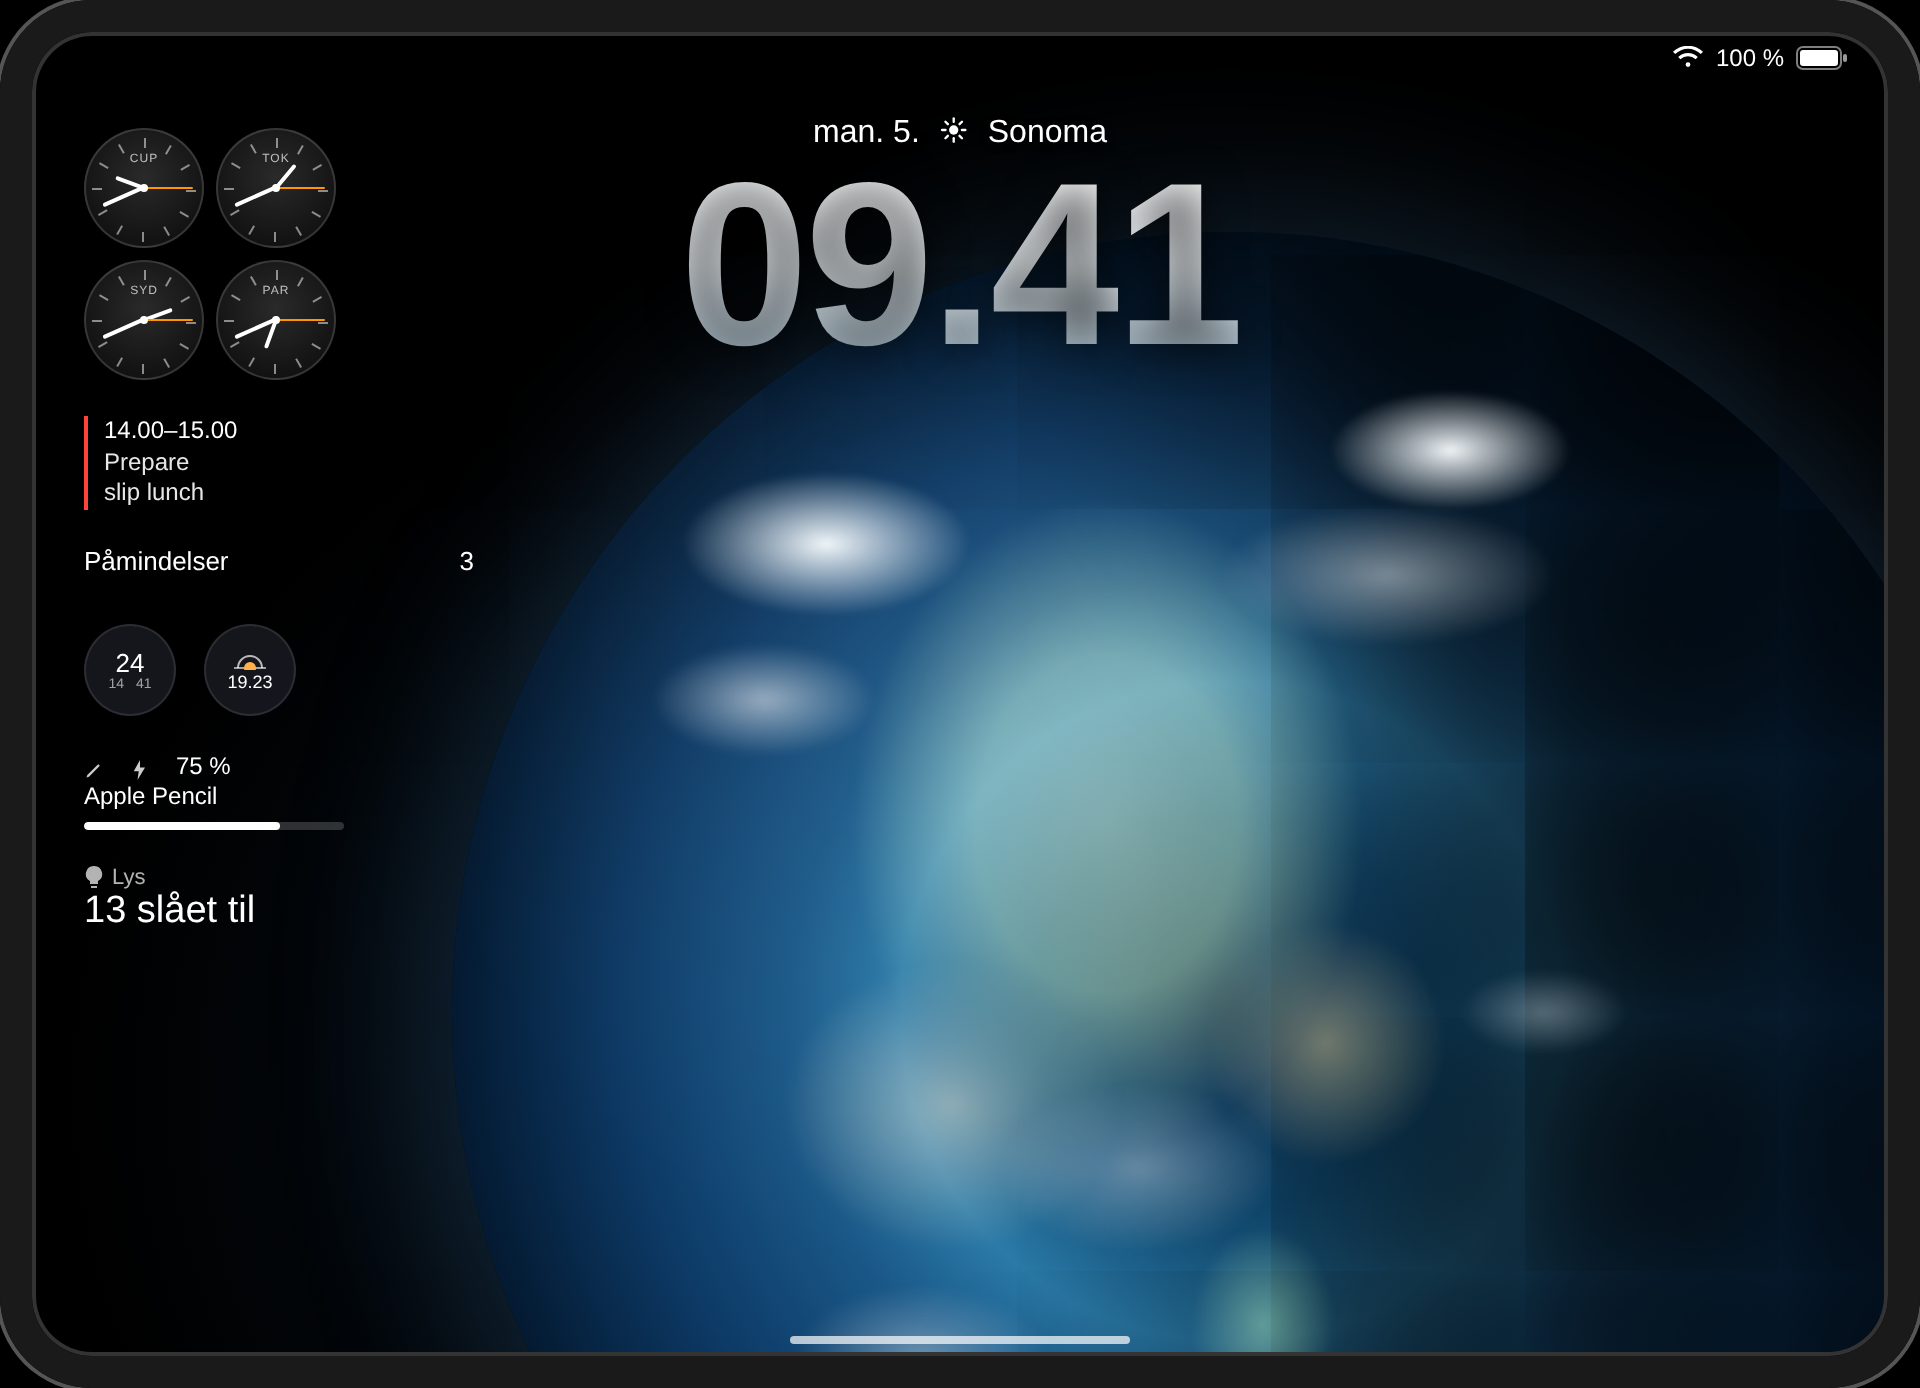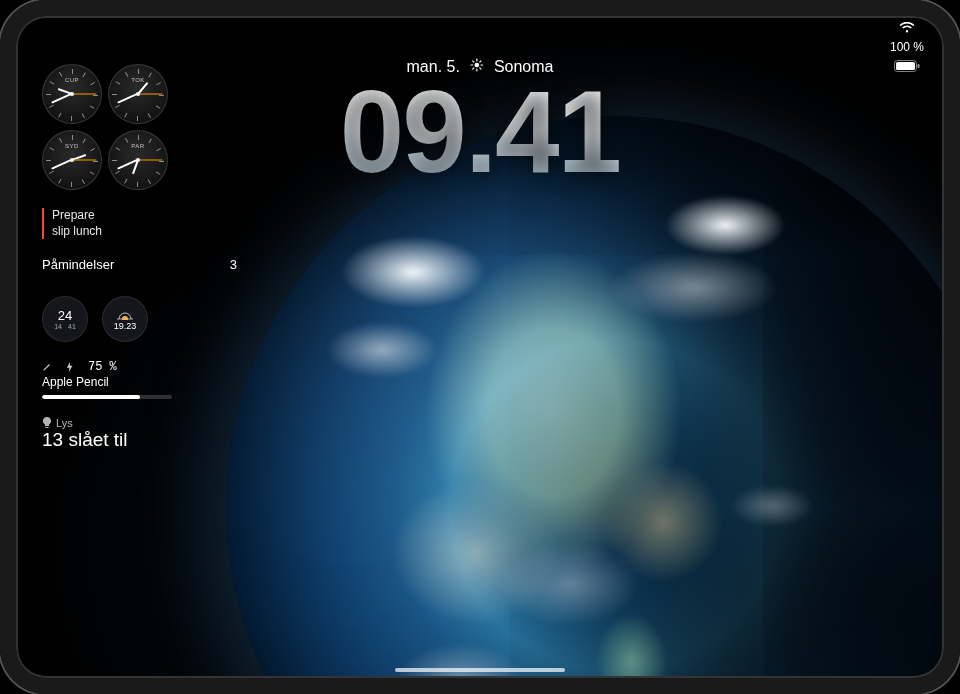--- a/index.html
+++ b/index.html
@@ -71,21 +71,20 @@
       radial-gradient(ellipse 90px 50px at 30% 72%, rgba(255,255,255,0.35), transparent 70%),
       radial-gradient(ellipse 60px 30px at 70% 50%, rgba(255,255,255,0.3), transparent 70%);
     filter: blur(2px);
   }
   
   .statusbar {
     position: absolute; top: 6px; right: 20px;
     display: flex; align-items: center; gap: 6px;
     font-size: 12px; font-weight: 500;
     z-index: 20;
-    flex-direction: column;
   }
   .statusbar svg { display: block; }
   
   .lock-header {
     position: absolute;
     left: 50%; top: 42px;
     transform: translateX(-50%);
     text-align: center;
     z-index: 10;
   }
@@ -180,21 +179,21 @@
     display: flex; flex-direction: column; align-items: center; justify-content: center;
     border: 1px solid rgba(255,255,255,0.1);
     position: relative;
   }
   .weather-pill .temp { font-size: 13px; font-weight: 500; }
   .weather-pill .hilo { font-size: 7px; color: rgba(255,255,255,0.6); display:flex; gap:6px; }
   .sun-pill svg { margin-bottom: 1px; }
   .sun-pill .t { font-size: 9px; }
 
   .battery-widget { font-size: 12px; }
-  .battery-widget .lbl-row { display:flex; align-items:center; gap:14px;font-family:Liberation Mono, monospace; }
+  .battery-widget .lbl-row { display:flex; align-items:flex-end; gap:14px; }
   .battery-widget .bar {
     margin-top: 6px; width: 130px; height: 4px; border-radius: 3px;
     background: rgba(255,255,255,0.18);
     overflow: hidden;
   }
   .battery-widget .bar .fill { height: 100%; background: #fff; border-radius: 3px; }
 
   .home-widget .hdr { font-size: 11px; color: rgba(255,255,255,0.7); display:flex; align-items:center; gap:4px; }
   .home-widget .val { font-size: 19px; font-weight: 400; }
 
@@ -327,20 +326,21 @@
             <div class="city">PAR</div>
             <div class="hand h" style="transform: rotate(200deg);"></div>
             <div class="hand m" style="transform: rotate(246deg);"></div>
             <div class="hand s" style="transform: rotate(90deg);"></div>
             <div class="pin"></div>
           </div>
         </div>
       </div>
 
     <div class="calendar-widget">
+      <div class="time">14.00–15.00</div>
       <div class="title">
         <span>Prepare</span><br>
         <span>slip lunch</span>
       </div>
     </div>
 
     <div class="reminders-widget">
       <div class="rem-head">
         <span>Påmindelser</span>
         <span>3</span>

